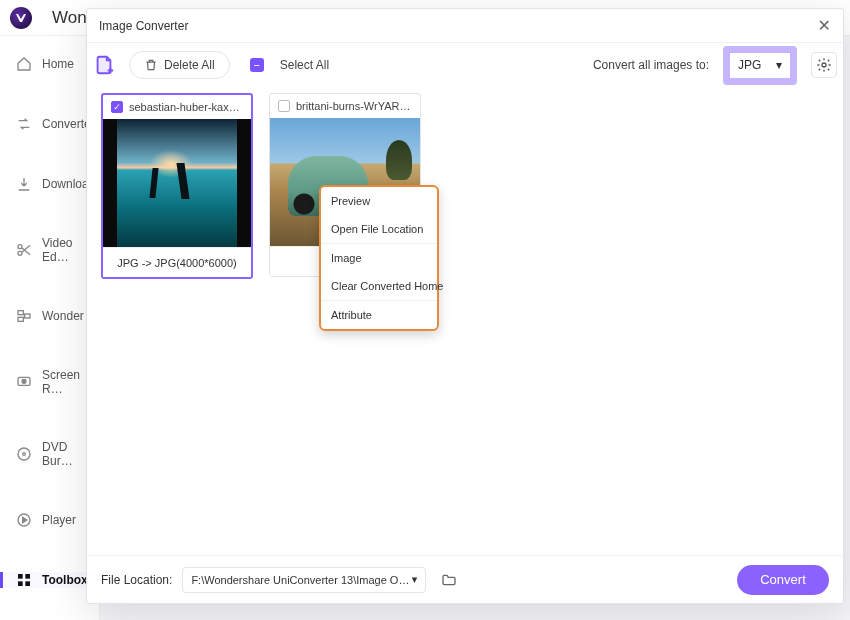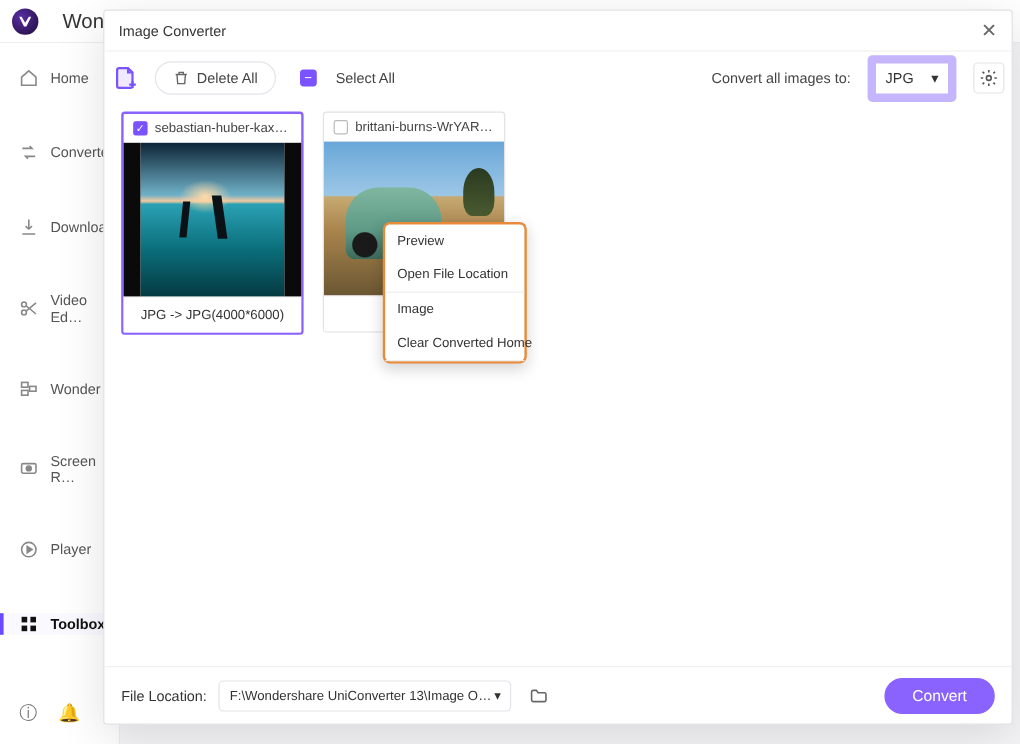--- a/index.html
+++ b/index.html
@@ -220,20 +220,29 @@
           <rect x="3" y="5" width="18" height="12" rx="2"></rect>
           <circle cx="12" cy="11" r="3" fill="currentColor"></circle>
         </svg>
       </span>
     <span>Screen R…</span>
   </div>
   <div class="item">
     <span class="ic">
         <svg width="16" height="16" viewBox="0 0 24 24" fill="none" stroke="currentColor" stroke-width="2">
           <circle cx="12" cy="12" r="9"></circle>
+          <circle cx="12" cy="12" r="2"></circle>
+        </svg>
+      </span>
+    <span>DVD Bur…</span>
+  </div>
+  <div class="item">
+    <span class="ic">
+        <svg width="16" height="16" viewBox="0 0 24 24" fill="none" stroke="currentColor" stroke-width="2">
+          <circle cx="12" cy="12" r="9"></circle>
           <path d="M10 8l6 4-6 4z" fill="currentColor"></path>
         </svg>
       </span>
     <span>Player</span>
   </div>
   <div class="item active">
     <span class="ic">
         <svg width="16" height="16" viewBox="0 0 24 24" fill="currentColor">
           <rect x="3" y="3" width="7" height="7"></rect>
           <rect x="14" y="3" width="7" height="7"></rect>
@@ -319,20 +328,21 @@
 
   </div>
 
   <div class="ctxmenu">
     <div class="mi">Preview</div>
     <div class="mi wide">Open File Location</div>
     <div class="sep"></div>
     <div class="mi">Image</div>
     <div class="mi wide">Clear Converted Home</div>
     <div class="sep"></div>
+    <div class="mi">Attribute</div>
   </div>
 
   <div class="modal-footer">
     <span>File Location:</span>
     <div class="locsel">
       <span style="overflow:hidden; text-overflow:ellipsis; white-space:nowrap;">F:\Wondershare UniConverter 13\Image Output</span>
       <span>▾</span>
     </div>
     <span class="folderbtn">
       <svg width="16" height="16" viewBox="0 0 24 24" fill="none" stroke="#666" stroke-width="2">

